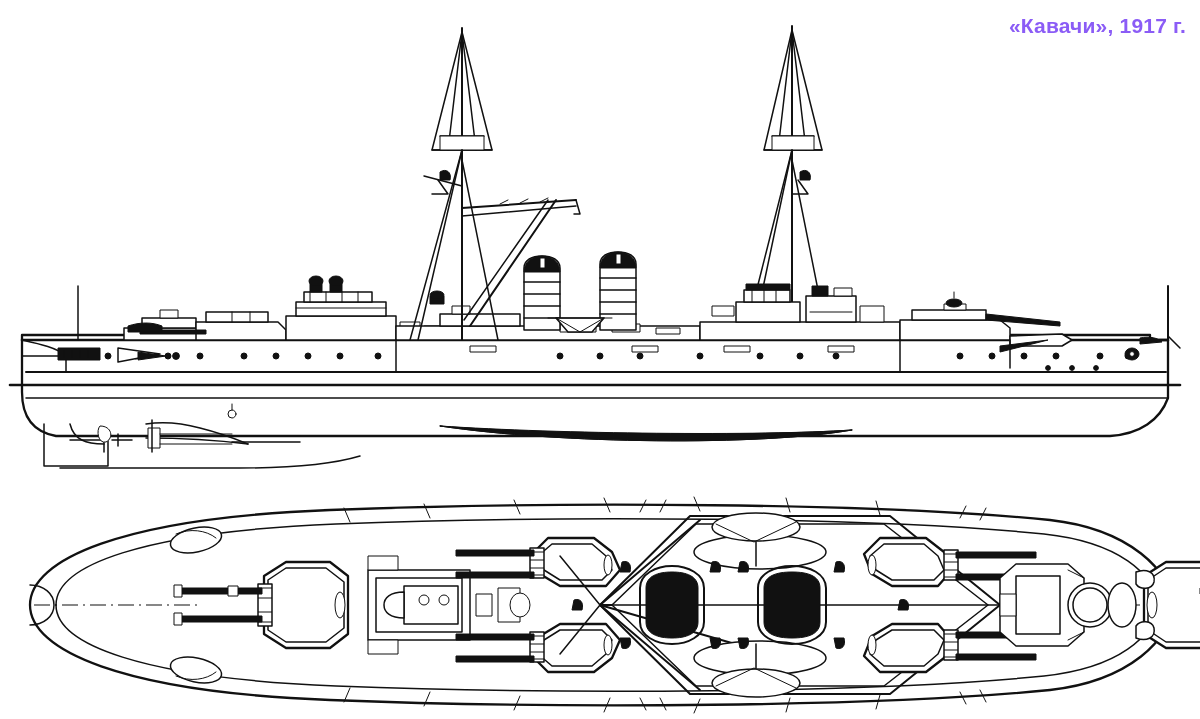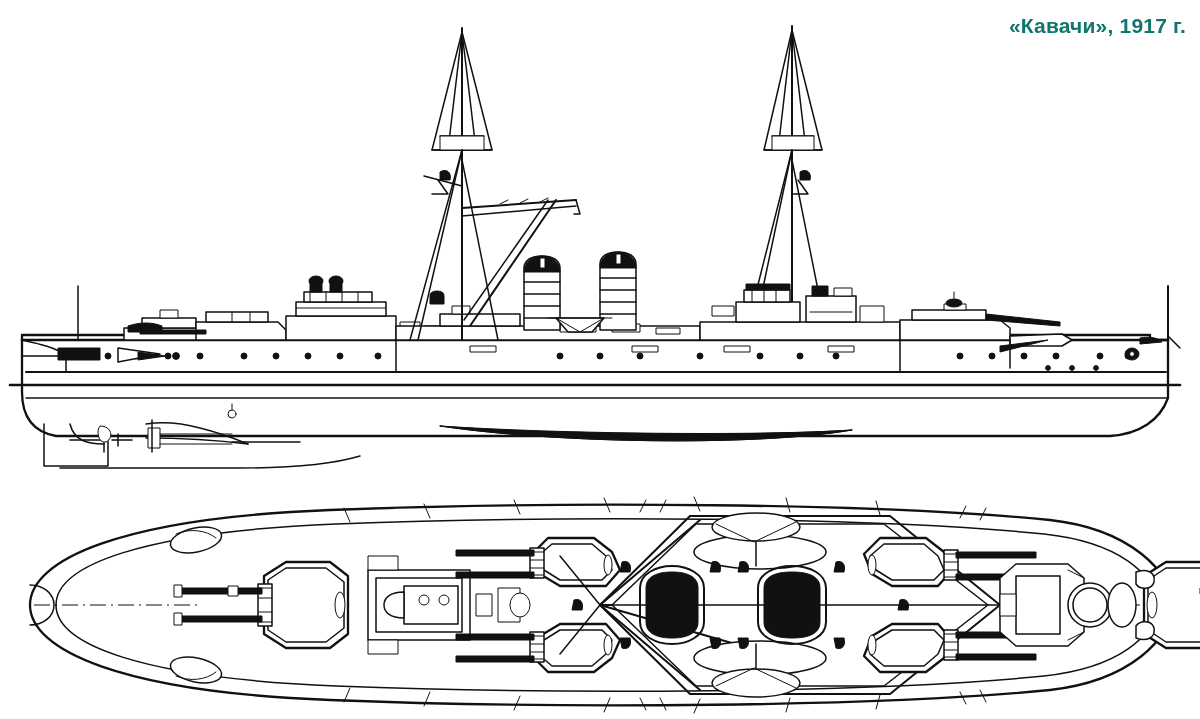--- a/index.html
+++ b/index.html
@@ -20,21 +20,21 @@
     height: 719px;
     background: #ffffff;
   }
   #caption {
     position: absolute;
     right: 14px;
     top: 14px;
     font-family: "Liberation Sans", sans-serif;
     font-size: 21px;
     font-weight: bold;
-    color: #0f766e;
+    color: #8b5cf6;
     letter-spacing: 0.2px;
     white-space: nowrap;
   }
   #drawing {
     position: absolute;
     left: 0;
     top: 0;
   }
   .ln { fill: none; stroke: #111111; stroke-width: 1.5; stroke-linecap: round; stroke-linejoin: round; }
   .ln-t { fill: none; stroke: #111111; stroke-width: 1; stroke-linecap: round; stroke-linejoin: round; }

